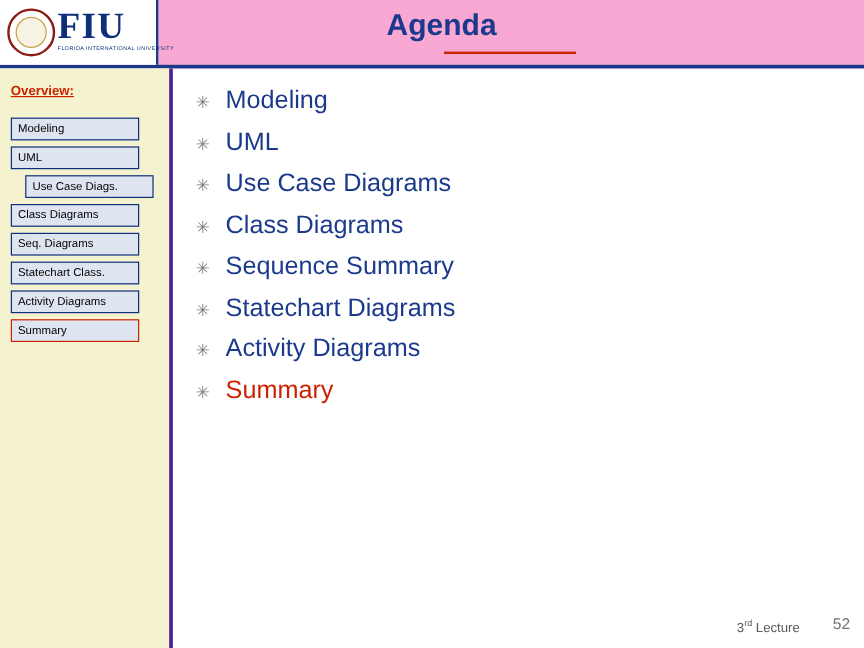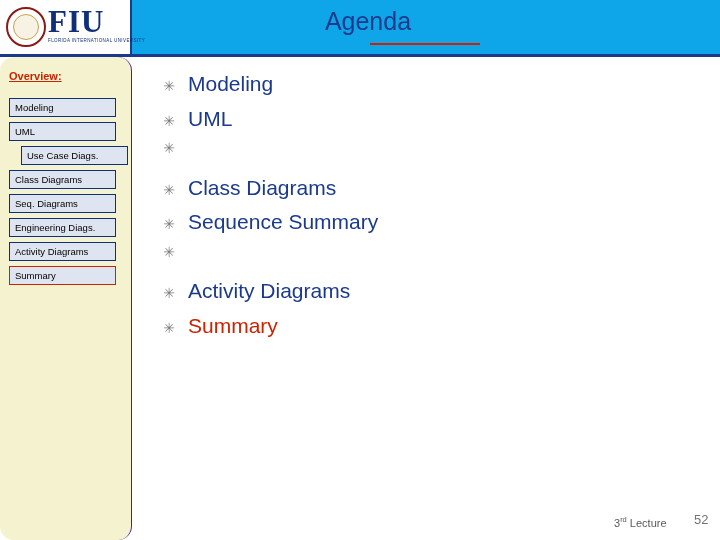--- a/index.html
+++ b/index.html
@@ -18,21 +18,21 @@
     width: 720px;
     height: 540px;
     background: #ffffff;
   }
   
   .top-banner {
     position: absolute;
     left: 0; top: 0;
     width: 720px;
     height: 57px;
-    background: #0ea5e9;
+    background: #f9a8d4;
     border-bottom: 3px solid #1b3a8c;
     box-sizing: border-box;
   }
   .logo-box {
     position: absolute;
     left: 0; top: 0;
     width: 132px;
     height: 54px;
     background: #ffffff;
     border-right: 2px solid #1b3a8c;
@@ -77,41 +77,40 @@
     letter-spacing: 0.4px;
     white-space: nowrap;
   }
   .slide-title {
     position: absolute;
     left: 132px;
     top: 7px;
     width: 472px;
     text-align: center;
     font-size: 25px;
-    font-weight: normal;
+    font-weight: bold;
     color: #1b3a8c;
   }
   .title-underline {
     position: absolute;
     left: 370px;
     top: 43px;
     width: 110px;
     height: 2px;
     background: #cc2200;
   }
   
   .sidebar {
     position: absolute;
     left: 0; top: 57px;
-    width: 132px;
+    width: 144px;
     height: 483px;
     background: #f5f3cf;
-    border-right: 1px solid #4c1d95;
-    box-sizing: border-box;
-    border-radius: 14px;
+    border-right: 3px solid #4c1d95;
+    box-sizing: border-box;
   }
   .sidebar-heading {
     position: absolute;
     left: 9px;
     top: 13px;
     font-size: 11px;
     font-weight: bold;
     color: #cc2200;
     text-decoration: underline;
   }
@@ -214,52 +213,54 @@
     <div class="nav-item" style="top:89px;margin-left:12px;">
       <span class="nav-label">Use Case Diags.</span>
     </div>
     <div class="nav-item" style="top:113px;">
       <span class="nav-label">Class Diagrams</span>
     </div>
     <div class="nav-item" style="top:137px;align-items:center;">
       <span class="nav-label">Seq. Diagrams</span>
     </div>
     <div class="nav-item" style="top:161px;">
-      <span class="nav-label">Engineering Diags.</span>
+      <span class="nav-label">Statechart Class.</span>
     </div>
     <div class="nav-item" style="top:185px;">
       <span class="nav-label">Activity Diagrams</span>
     </div>
     <div class="nav-item current" style="top:209px;">
       <span class="nav-label">Summary</span>
     </div>
   </div>
 
   <div class="bullets">
     <div class="bullet-row">
       <span class="bullet-mark">✳</span>
       <span class="bullet-text">Modeling</span>
     </div>
     <div class="bullet-row">
       <span class="bullet-mark">✳</span>
       <span class="bullet-text">UML</span>
     </div>
     <div class="bullet-row">
       <span class="bullet-mark">✳</span>
+      <span class="bullet-text">Use Case Diagrams</span>
     </div>
     <div class="bullet-row">
       <span class="bullet-mark">✳</span>
       <span class="bullet-text">Class Diagrams</span>
     </div>
     <div class="bullet-row">
       <span class="bullet-mark">✳</span>
       <span class="bullet-text">Sequence Summary</span>
     </div>
     <div class="bullet-row">
       <span class="bullet-mark">✳</span>
+      <span class="bullet-text">Statechart Diagrams</span>
     </div>
     <div class="bullet-row">
       <span class="bullet-mark">✳</span>
       <span class="bullet-text">Activity Diagrams</span>
     </div>
     <div class="bullet-row">
       <span class="bullet-mark">✳</span>
       <span class="bullet-text accent">Summary</span>
     </div>
   </div>

